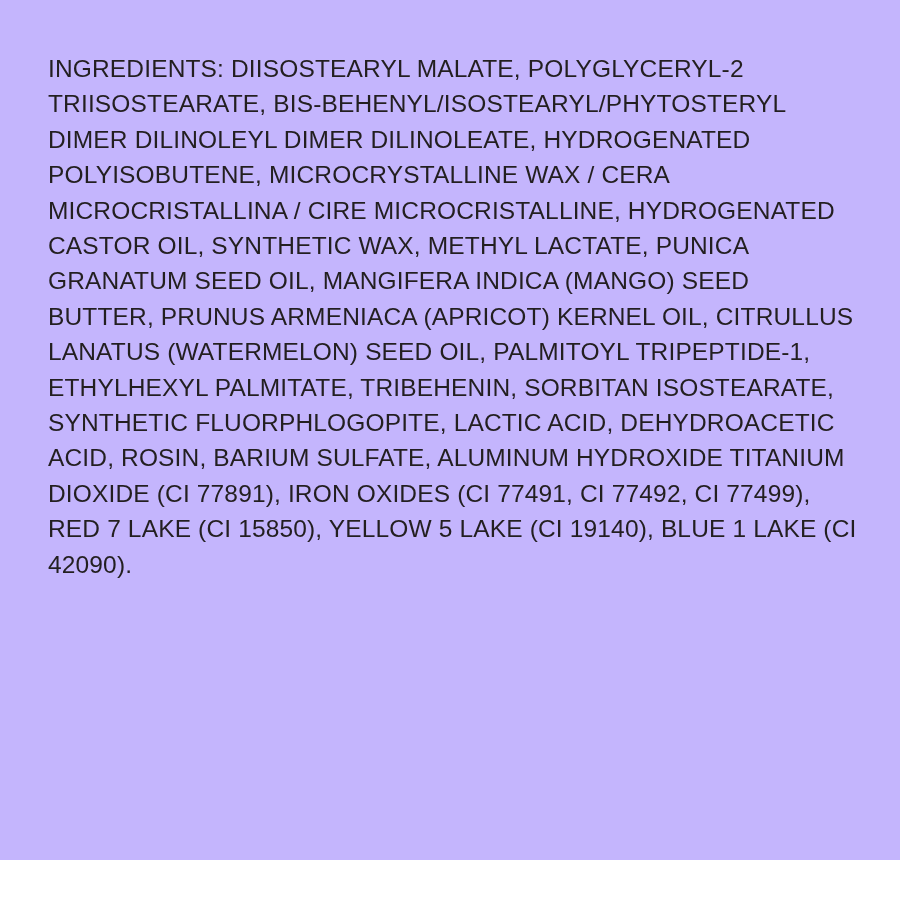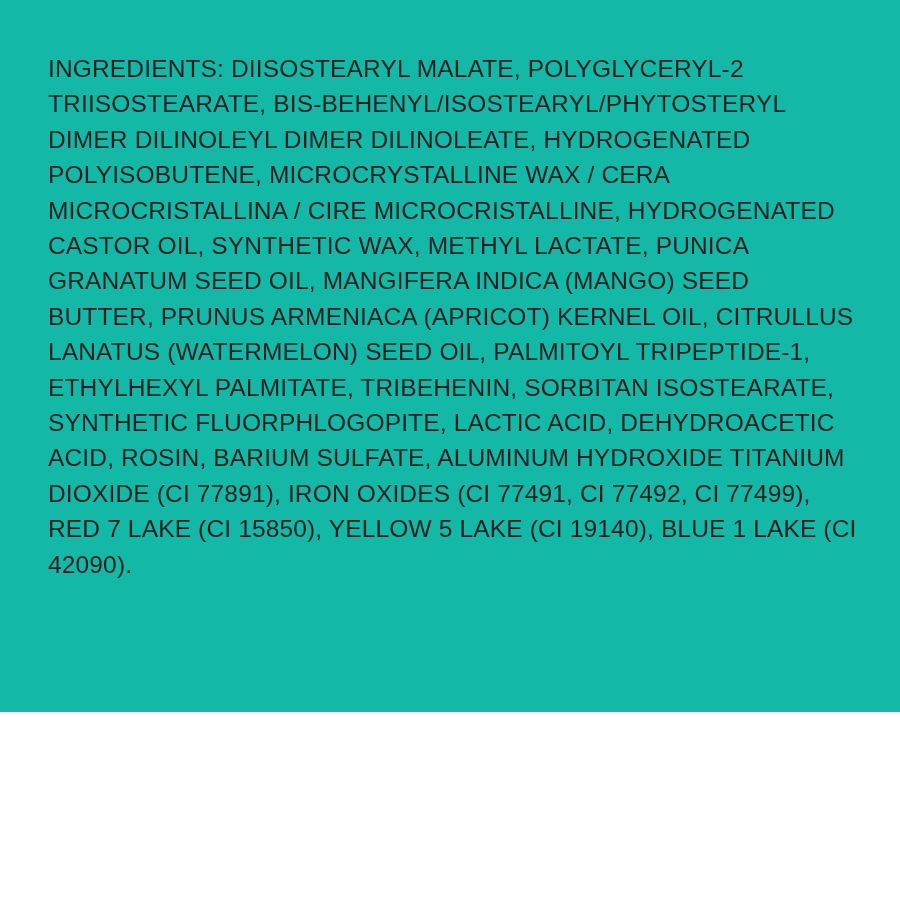--- a/index.html
+++ b/index.html
@@ -9,23 +9,23 @@
   body {
     width: 900px;
     height: 900px;
     background: #ffffff;
     font-family: "Liberation Sans", sans-serif;
     -webkit-font-smoothing: antialiased;
   }
   .page {
     position: relative;
     width: 900px;
-    height: 712px;
+    height: 860px;
     box-sizing: border-box;
-    background: #14b8a6;
+    background: #c4b5fd;
     overflow: hidden;
   }
   .ingredients-block {
     position: absolute;
     left: 48px;
     top: 51px;
     width: 812px;
   }
   .ingredients-text {
     margin: 0;

